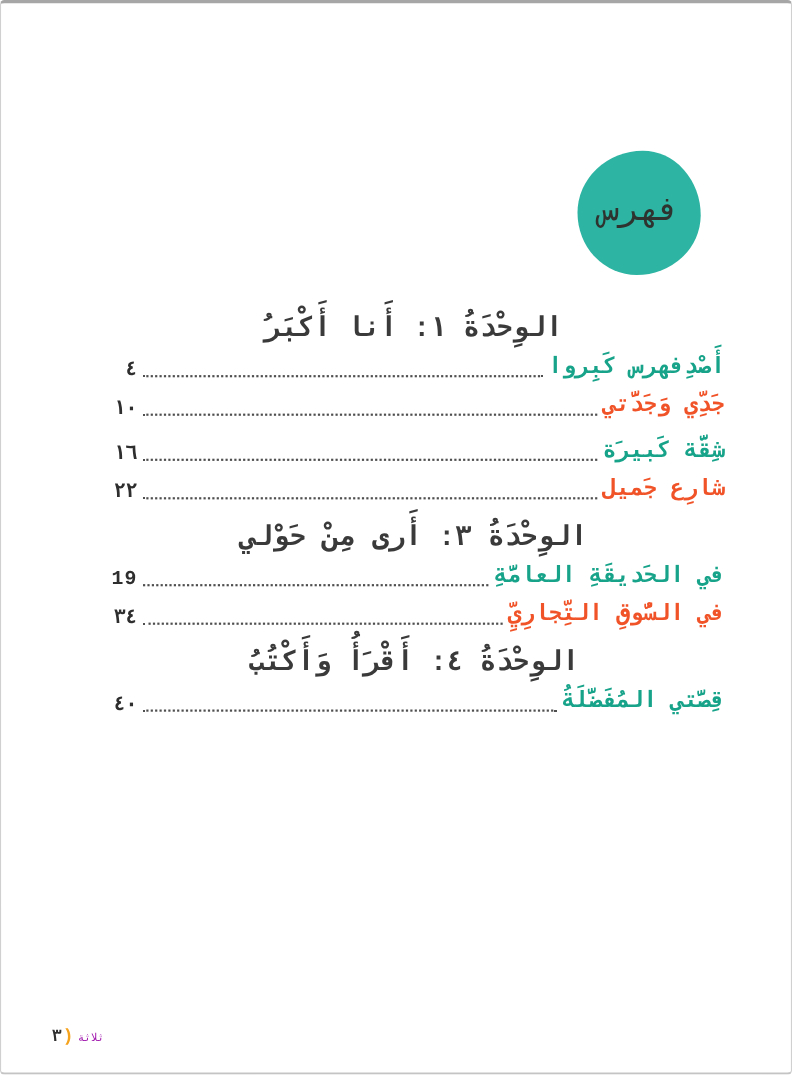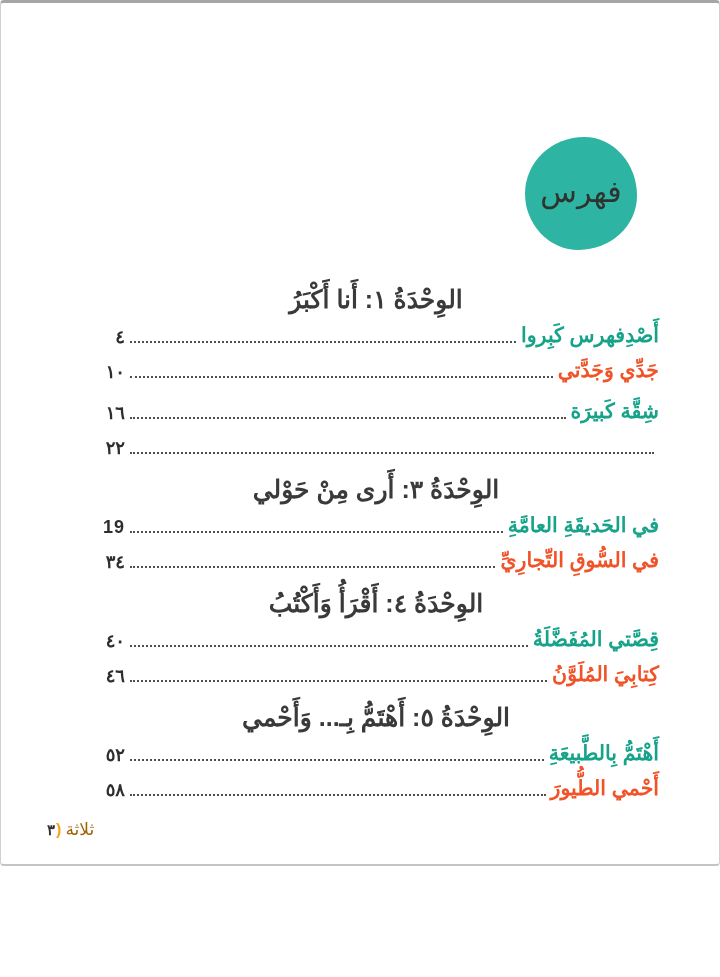--- a/index.html
+++ b/index.html
@@ -1,26 +1,26 @@
 <!DOCTYPE html>
 <html lang="ar" style="--circle-teal: #2db4a2; --teal-item: #17a38a; --orange-item: #f15328; --dark-text: #3a3a3a; --dot-color: #4f4f4f; --footer-accent: #f5a21d;"><head>
 <meta charset="utf-8">
 <style>
   html,body{margin:0;padding:0;background:#ffffff;}
   .page{
     position:relative;
-    width:720px;height:866px;
+    width:720px;height:977px;
     box-sizing:border-box;
     background:#ffffff;
     border:1px solid #d0d0d0;
     border-top:3px solid #a6a6a6;
     border-bottom:2px solid #c4c4c4;
     border-radius:4px;
     overflow:hidden;
-    font-family:Liberation Sans, sans-serif;
+    font-family:Liberation Mono, monospace;
   }
   
   .index-badge{
     position:absolute;
     left:524px;top:134px;
     width:112px;height:113px;
     background:var(--circle-teal,#2db4a2);
     border-radius:53% 47% 52% 48% / 50% 52% 48% 50%;
     display:flex;align-items:center;justify-content:center;
   }
@@ -88,21 +88,21 @@
   }
   .footer .f-num{
     font-size:15px;font-weight:bold;color:#2f2f2f;
   }
   .footer .f-paren{
     font-size:16px;font-weight:bold;
     color:var(--footer-accent,#f5a21d);
     margin:0 4px 0 1px;
   }
   .footer .f-word{
-    font-size:17px;color:#a16207;
+    font-size:10px;color:#a21caf;
   }
 </style>
 </head>
 <body>
 
 <div class="page">
 
   <div class="index-badge">
     <span class="badge-label">فهرس</span>
   </div>
@@ -125,20 +125,21 @@
 
     <div class="unit">
       <div class="row">
         <span class="pnum">١٦</span>
         <span class="leader"></span>
         <span class="item-label teal">شِقَّة كَبيرَة</span>
       </div>
       <div class="row">
         <span class="pnum">٢٢</span>
         <span class="leader"></span>
+        <span class="item-label orange">شارِع جَميل</span>
       </div>
     </div>
 
     <div class="unit">
       <div class="unit-title">الوِحْدَةُ ٣: أَرى مِنْ حَوْلي</div>
       <div class="row">
         <span class="pnum">19</span>
         <span class="leader"></span>
         <span class="item-label teal">في الحَديقَةِ العامَّةِ</span>
       </div>
@@ -149,40 +150,22 @@
       </div>
     </div>
 
     <div class="unit">
       <div class="unit-title">الوِحْدَةُ ٤: أَقْرَأُ وَأَكْتُبُ</div>
       <div class="row">
         <span class="pnum">٤٠</span>
         <span class="leader"></span>
         <span class="item-label teal">قِصَّتي المُفَضَّلَةُ</span>
       </div>
-      <div class="row">
-        <span class="pnum">٤٦</span>
-        <span class="leader"></span>
-        <span class="item-label orange">كِتابِيَ المُلَوَّنُ</span>
-      </div>
     </div>
 
-    <div class="unit">
-      <div class="unit-title">الوِحْدَةُ ٥: أَهْتَمُّ بِـ... وَأَحْمي</div>
-      <div class="row">
-        <span class="pnum">٥٢</span>
-        <span class="leader"></span>
-        <span class="item-label teal">أَهْتَمُّ بِالطَّبيعَةِ</span>
-      </div>
-      <div class="row">
-        <span class="pnum">٥٨</span>
-        <span class="leader"></span>
-        <span class="item-label orange">أَحْمي الطُّيورَ</span>
-      </div>
-    </div>
 
   </div>
 
   <div class="footer">
     <span class="f-num">٣</span>
     <span class="f-paren">)</span>
     <span class="f-word">ثلاثة</span>
   </div>
 
 </div>

